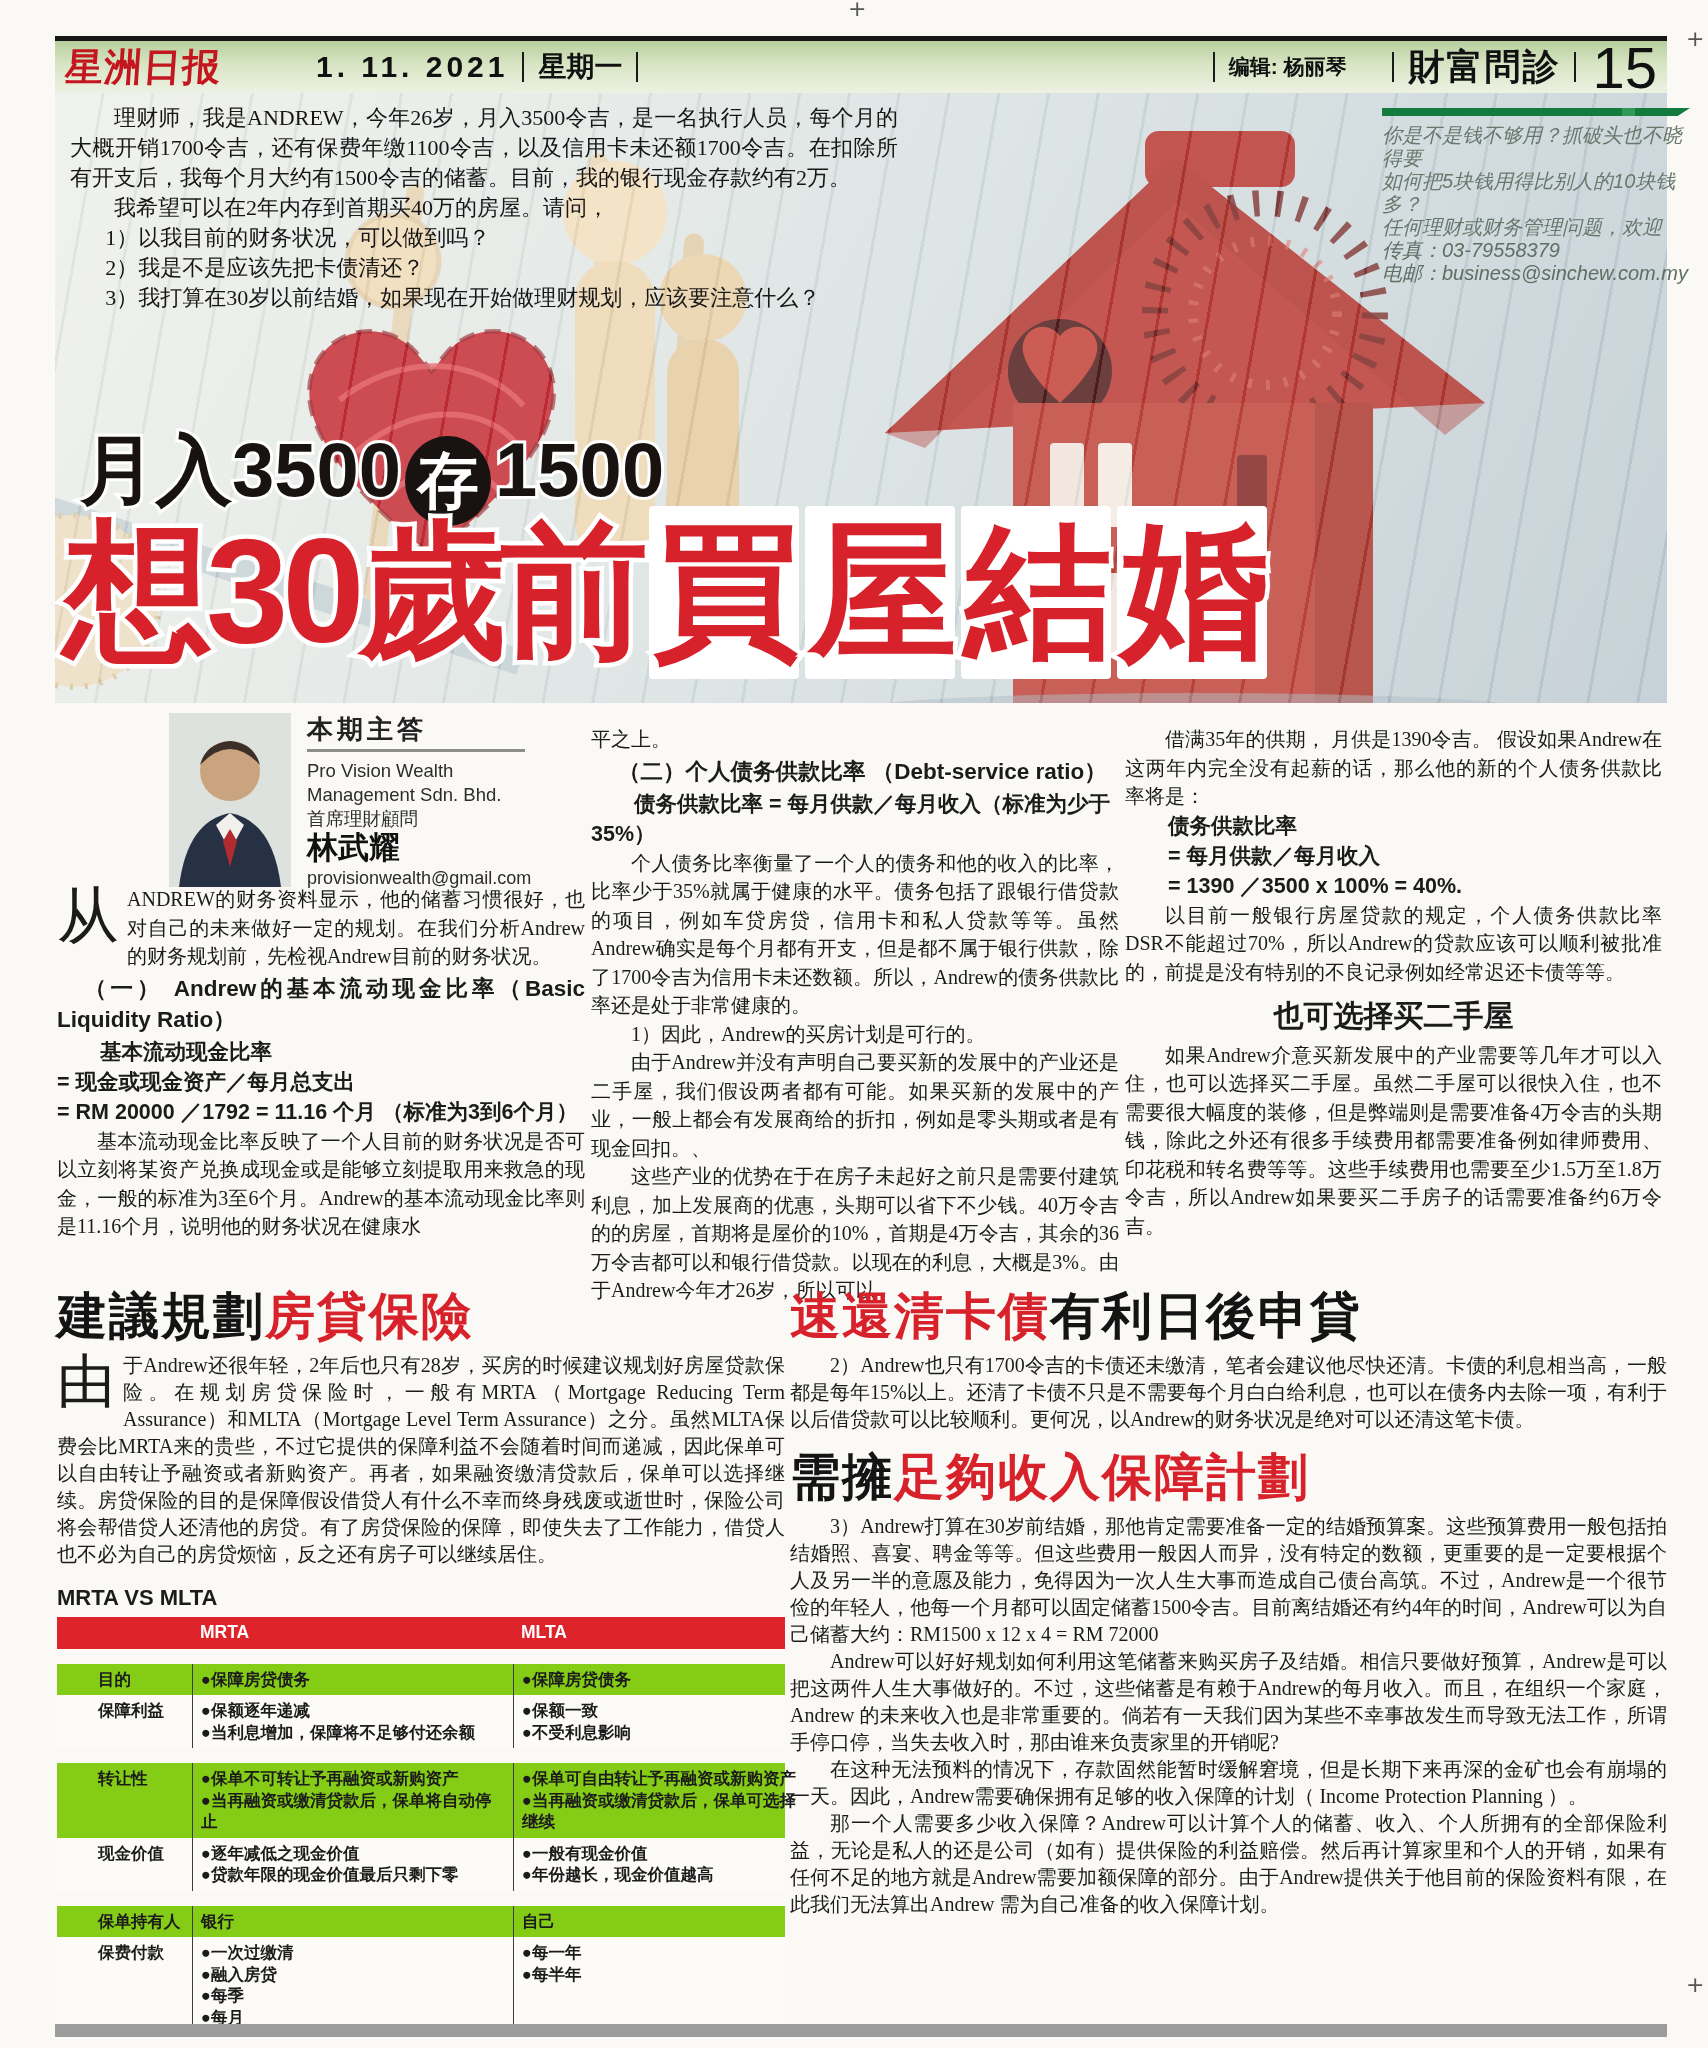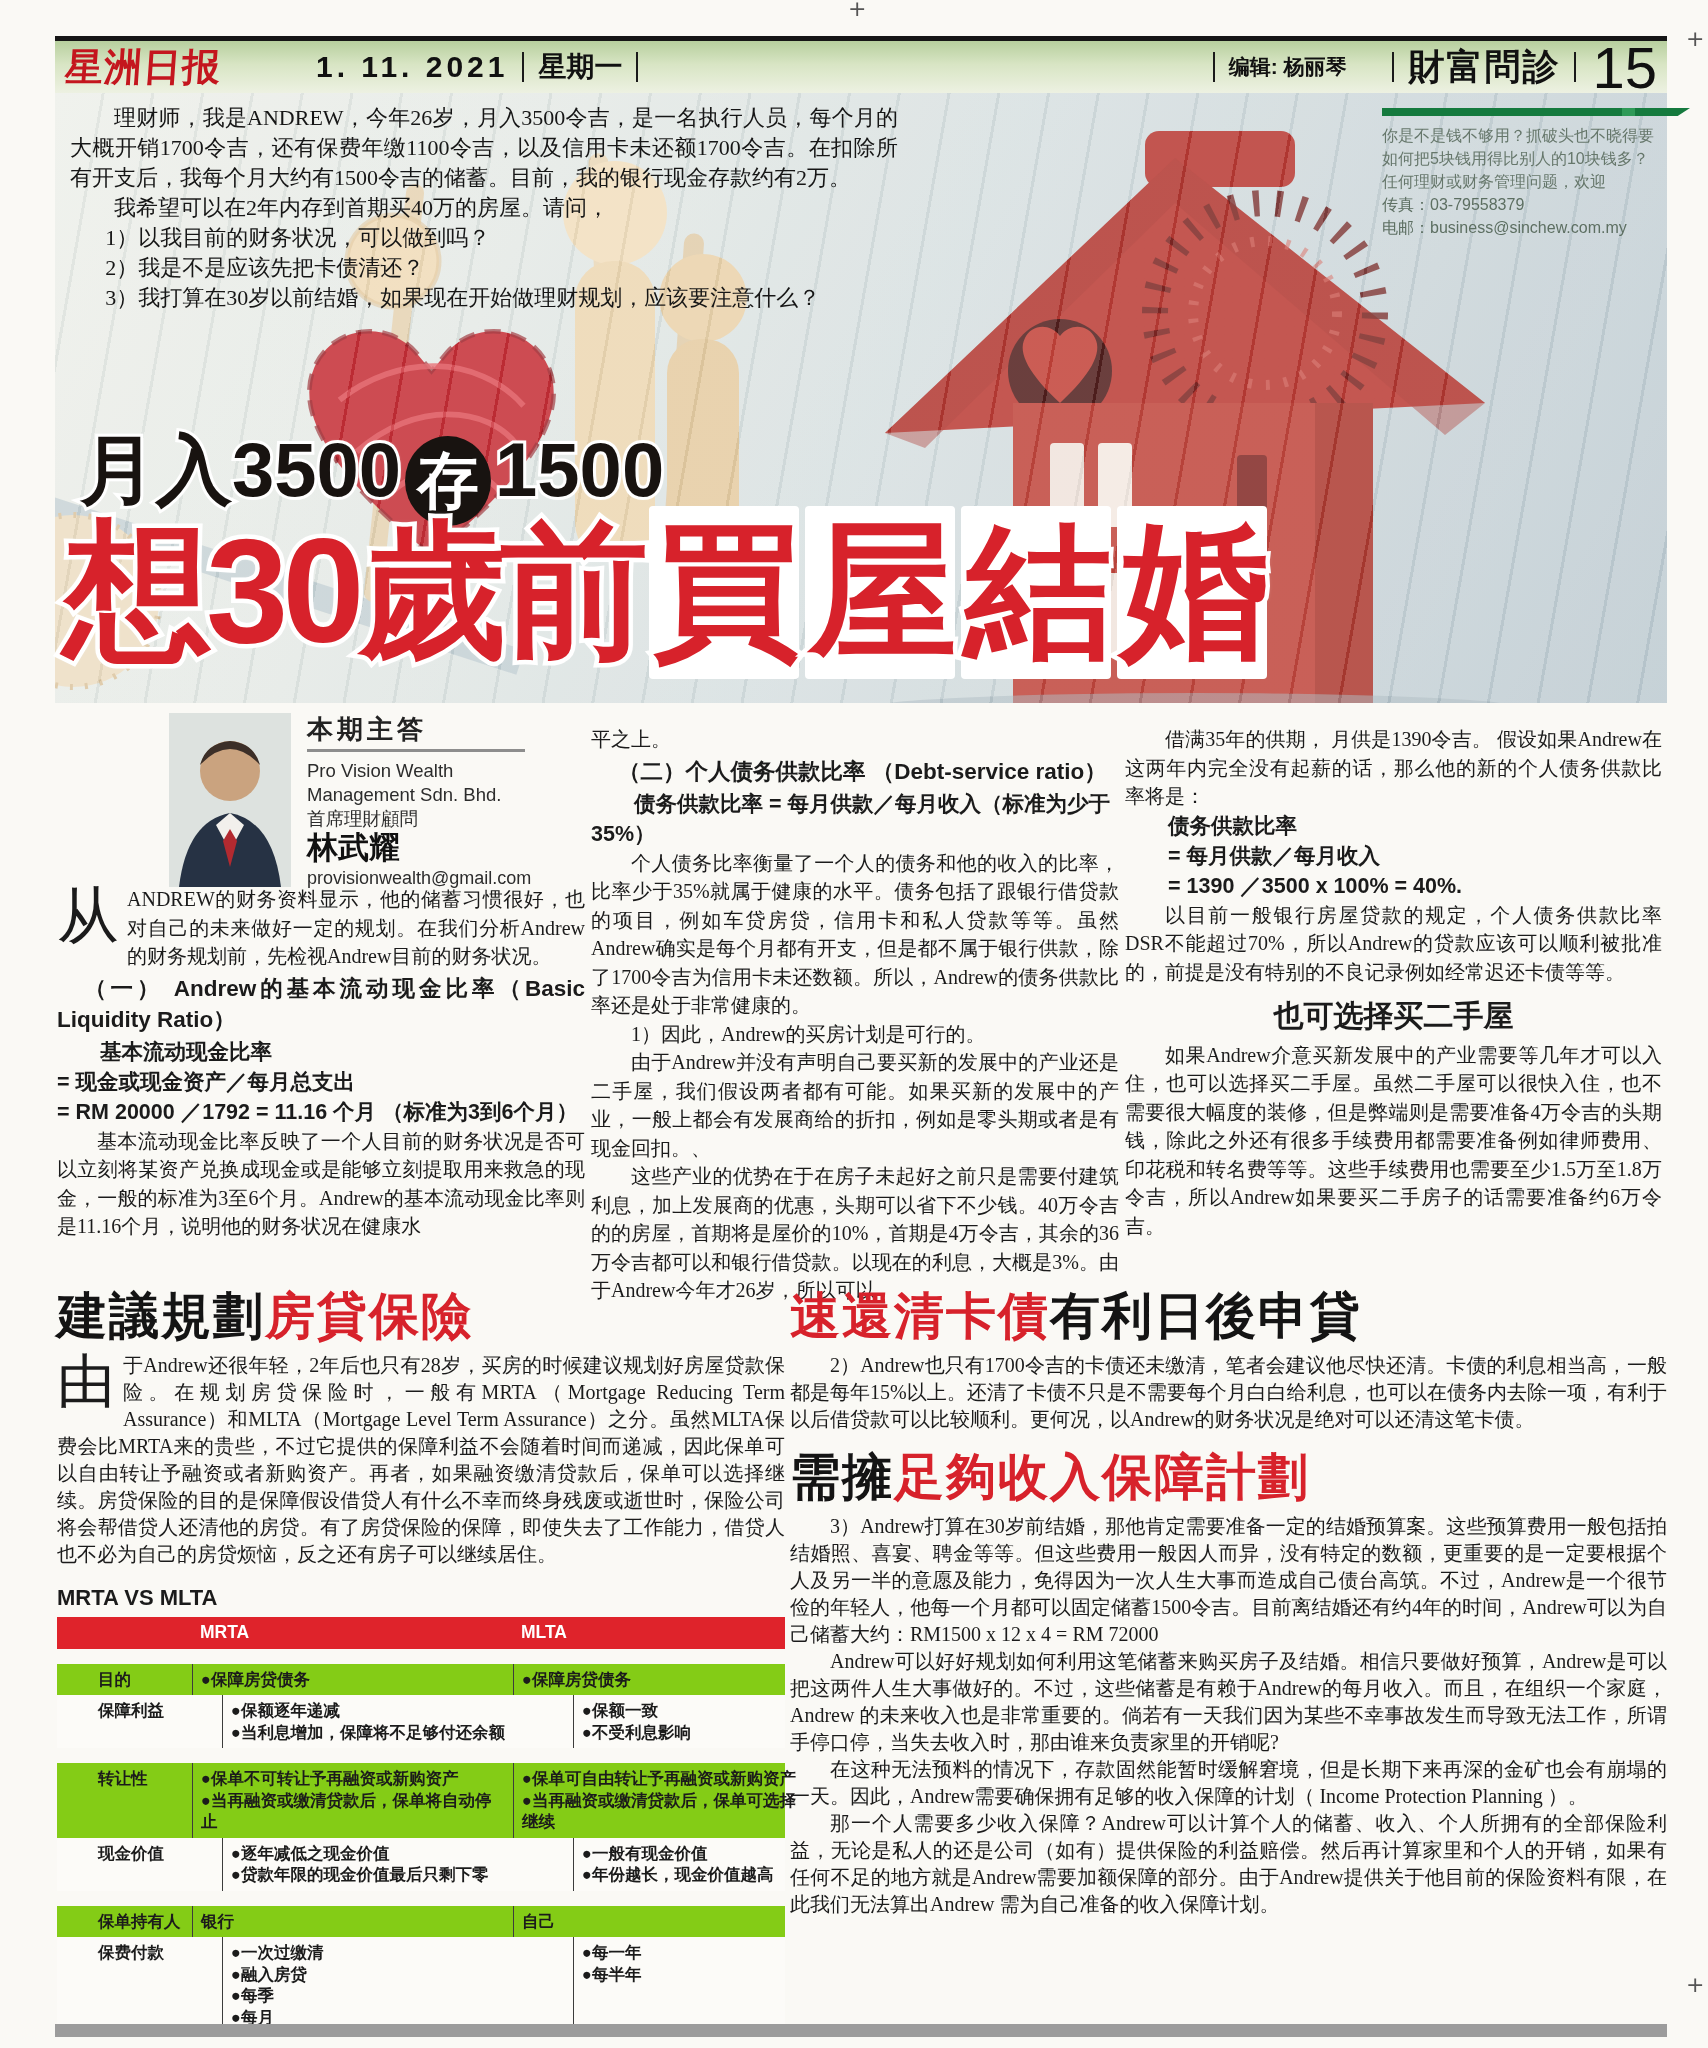--- a/index.html
+++ b/index.html
@@ -32,21 +32,21 @@
   .photo svg{position:absolute;}
 
   
   .letter{position:absolute;left:70px;top:103px;width:828px;z-index:5;
           font-size:22px;line-height:30px;color:#161616;}
   .letter .p{text-align:justify;text-indent:2em;margin:0;}
   .letter .q{margin:0;padding-left:1.6em;}
 
   
   .contact{position:absolute;left:1382px;top:108px;width:308px;z-index:5;
-           font-family:"Liberation Sans",sans-serif;font-size:16px;line-height:23px;color:#66776b;}
+           font-family:"Liberation Sans",sans-serif;font-size:20px;line-height:23px;color:#66776b;font-style:italic;}
   .contact .bar{height:8px;background:linear-gradient(90deg,#157a3e 78%,#2f9a58 78%,#2f9a58 82%,#157a3e 82%);
            margin-bottom:8px;clip-path:polygon(0 0,100% 0,96% 100%,0 100%);}
   .contact .c2{color:#5d6f62;}
 
   
   .kicker{position:absolute;left:80px;top:420px;z-index:6;font-family:"Liberation Sans",sans-serif;
           font-weight:800;font-size:76px;color:#181310;letter-spacing:0;
           -webkit-text-stroke:6px #fff;paint-order:stroke fill;
           text-shadow:0 0 2px #fff,0 0 4px #fff;}
   .kicker .badge{display:inline-flex;align-items:center;justify-content:center;vertical-align:-6px;
@@ -86,21 +86,21 @@
   .bhead{font-family:"Liberation Sans",sans-serif;font-weight:900;font-size:50px;line-height:56px;letter-spacing:2px;margin:0 0 8px 0;}
   .bhead .red{color:#d7222b;}
   .bhead .blk{color:#141414;}
 
   .tcaption{font-family:"Liberation Sans",sans-serif;font-weight:700;font-size:22px;margin:16px 0 6px 0;}
   .tbl{width:728px;font-family:"Liberation Sans",sans-serif;font-weight:700;font-size:16.5px;line-height:21.5px;}
   .tr{display:grid;grid-template-columns:102px 321px 305px;padding-left:33px;}
   .tr .td{padding:5px 6px 5px 8px;}
   .tr.th{background:#df232b;color:#fff;font-size:17.5px;}
   .tr.pink{background:#84cc16;margin-top:15px;}
-  .tr.white{background:#fcfbf8;gap:30px;}
+  .tr.white{background:#fcfbf8;}
   .tbl .tr:not(.th) .td+.td{border-left:1.7px solid #3c3c3c;}
   .pre{white-space:pre-line;}
 
   .footbar{position:absolute;left:55px;top:2024px;width:1612px;height:13px;background:#9c9c9c;}
 </style>
 </head>
 <body>
 
 <div class="page">
 

